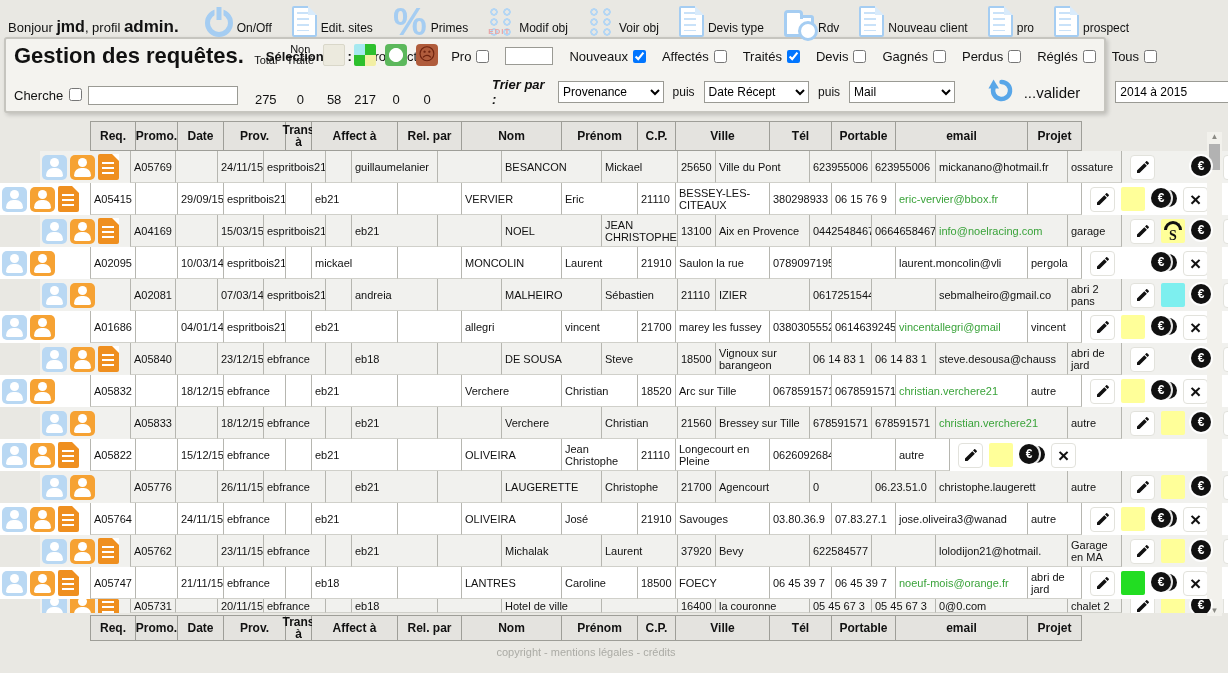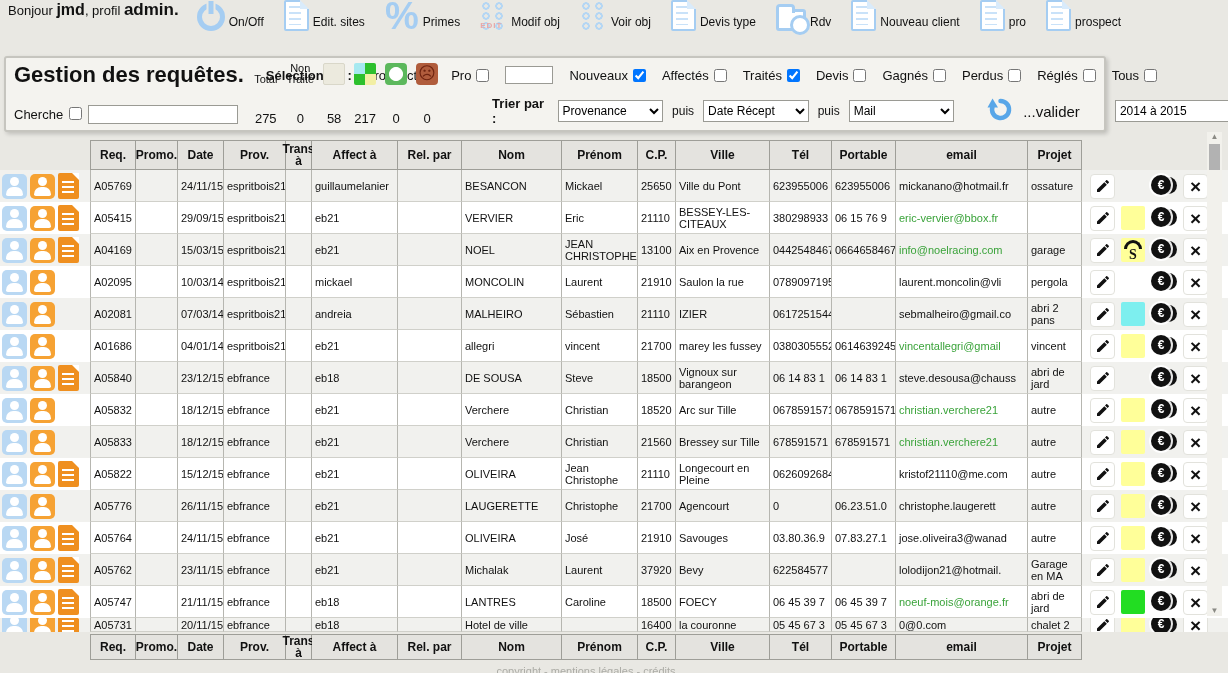--- a/index.html
+++ b/index.html
@@ -1,21 +1,21 @@
 <!DOCTYPE html>
 <html><head>
 <meta charset="utf-8">
 <style>
   * { box-sizing: border-box; margin: 0; padding: 0; }
   html,body { width:1228px; height:673px; overflow:hidden; }
   body { background:#e9e8e3; font-family:"Liberation Sans","DejaVu Sans",sans-serif; color:#111; }
   .app { position:relative; width:1228px; height:673px; }
 
   
-  .topbar { height:56px; display:flex; align-items:flex-start; padding:0 8px; gap:12px; }
+  .topbar { height:37px; display:flex; align-items:flex-end; padding:0 8px; gap:20px; }
   .greeting { font-size:13px; white-space:nowrap; margin-right:6px; }
   .greeting .guser { font-size:16px; }
   .greeting .grole { font-size:17px; }
   .tools { display:flex; align-items:flex-end; gap:20px; }
   .tool { display:flex; align-items:flex-end; gap:4px; cursor:pointer; }
   .tlabel { font-size:12px; padding-bottom:2px; white-space:nowrap; }
   .ticon { position:relative; display:inline-block; }
   .power-icon { width:28px; height:28px; border:5px solid #a5cdf2; border-radius:50%; }
   .power-icon::after { content:""; position:absolute; left:50%; top:-7px; transform:translateX(-50%); width:5px; height:13px; background:#a5cdf2; box-shadow:0 0 0 2px #e9e8e3; }
   .bluedoc-icon { width:25px; height:31px; background:#fff; border:2px solid #a5cdf2; border-radius:2px; }
@@ -50,36 +50,36 @@
   .swatch22 { width:22px; height:22px; border-radius:2px; position:relative; overflow:hidden; }
   .swatch22.beige { background:#eceade; border:1px solid #d9d7c9; }
   .swatch22.quad { display:grid; grid-template-columns:1fr 1fr; grid-template-rows:1fr 1fr; }
   .swatch22.quad .q0 { background:#a6e9f0; } .swatch22.quad .q1 { background:#2dc02d; }
   .swatch22.quad .q2 { background:#2dc02d; } .swatch22.quad .q3 { background:#f2efa4; }
   .swatch22.flower { background:#5cb85c; border-radius:4px; }
   .swatch22.flower .petal { position:absolute; left:4px; top:4px; width:14px; height:14px; background:#fff; border-radius:50%;
      box-shadow:-4px 0 0 -4px #fff, 4px 0 0 -4px #fff, 0 -4px 0 -4px #fff, 0 4px 0 -4px #fff; }
   .swatch22.sad { background:#b05c3c; border-radius:4px; color:#6f2410; font-size:17px; line-height:21px; text-align:center; font-family:"DejaVu Sans",sans-serif; }
   .sort { display:flex; align-items:center; gap:9px; margin-left:54px; font-size:12px; }
-  .sort .bold { font-weight:bold; font-size:13px; }
+  .sort .bold { font-weight:bold; font-size:13px;font-style:italic; }
   select { height:22px; font-size:12px; border:1px solid #9a9a94; background:#fff; font-family:inherit; }
   .sel110 { width:112px; } .yearsel { width:152px; margin-left:26px; }
   .refresh { margin-left:24px; display:inline-block; }
   .validate { font-size:15px; }
 
   
   .tablewrap { margin-top:8px; position:relative; }
   .thead { display:flex; margin-left:90px; }
   .hcell { height:30px; background:#e4e3df; border-right:1px solid #9e9e98; border-top:1px solid #9e9e98; border-bottom:1px solid #9e9e98;
      display:flex; align-items:center; justify-content:center; font-weight:bold; font-size:12px; line-height:12px; text-align:center; }
   .hcell.c0 { border-left:1px solid #9e9e98; }
   .tfoot { margin-top:2px; }
   .tfoot .hcell { height:26px; }
   .row { display:flex; height:32px; }
-  .row.odd { background:#f1f1ee; }
+  .row.odd { background:#f1f1ee;margin-left:40px; }
   .row.even { background:#ffffff; }
   .row.partial { height:14px; overflow:hidden; }
   .gutter { width:90px; flex:none; display:flex; align-items:center; gap:3px; padding-left:2px; }
   .picon { width:25px; height:25px; border-radius:5px; position:relative; flex:none; cursor:pointer; }
   .picon.blue { background:#b9d8f3; } .picon.orange { background:#f6a233; }
   .picon::before { content:""; position:absolute; top:3px; left:8px; width:9px; height:9px; border-radius:50%; background:#fff; }
   .picon::after { content:""; position:absolute; bottom:3px; left:4px; width:17px; height:9px; border-radius:8px 8px 2px 2px; background:#fff; }
   .dicon { width:21px; height:26px; background:#ef8f1f; border-radius:2px; position:relative; flex:none; cursor:pointer; }
   .dicon::before { content:""; position:absolute; top:0; right:0; border-style:solid; border-width:0 7px 7px 0; border-color:#fff #fff transparent transparent; }
   .dicon::after { content:""; position:absolute; left:4px; top:8px; width:12px; height:2px; background:#fff; box-shadow:0 5px 0 #fff, 0 10px 0 #fff; }
@@ -621,21 +621,20 @@
             <div class="cell c3">ebfrance</div>
             <div class="cell c4"></div>
             <div class="cell c5">eb21</div>
             <div class="cell c6"></div>
             <div class="cell c7">OLIVEIRA</div>
             <div class="cell c8">Jean Christophe</div>
             <div class="cell c9">21110</div>
             <div class="cell c10">Longecourt en Pleine</div>
             <div class="cell c11">0626092684</div>
             <div class="cell c12"></div>
-            <div class="cell c13">kristof21110@me.com</div>
             <div class="cell c14">autre</div>
           </div>
           <div class="actions">
             <span class="abtn">
               <svg viewBox="0 0 24 24" width="16" height="16">
                 <path d="M3 17.2V21h3.8L17.8 10 14 6.2 3 17.2zM20.7 7.1c.4-.4.4-1 0-1.4l-2.4-2.4c-.4-.4-1-.4-1.4 0L15 5.2 18.8 9l1.9-1.9z" fill="#111"></path>
               </svg>
             </span>
             <span class="statsw yellow"></span>
             <span class="euro">

